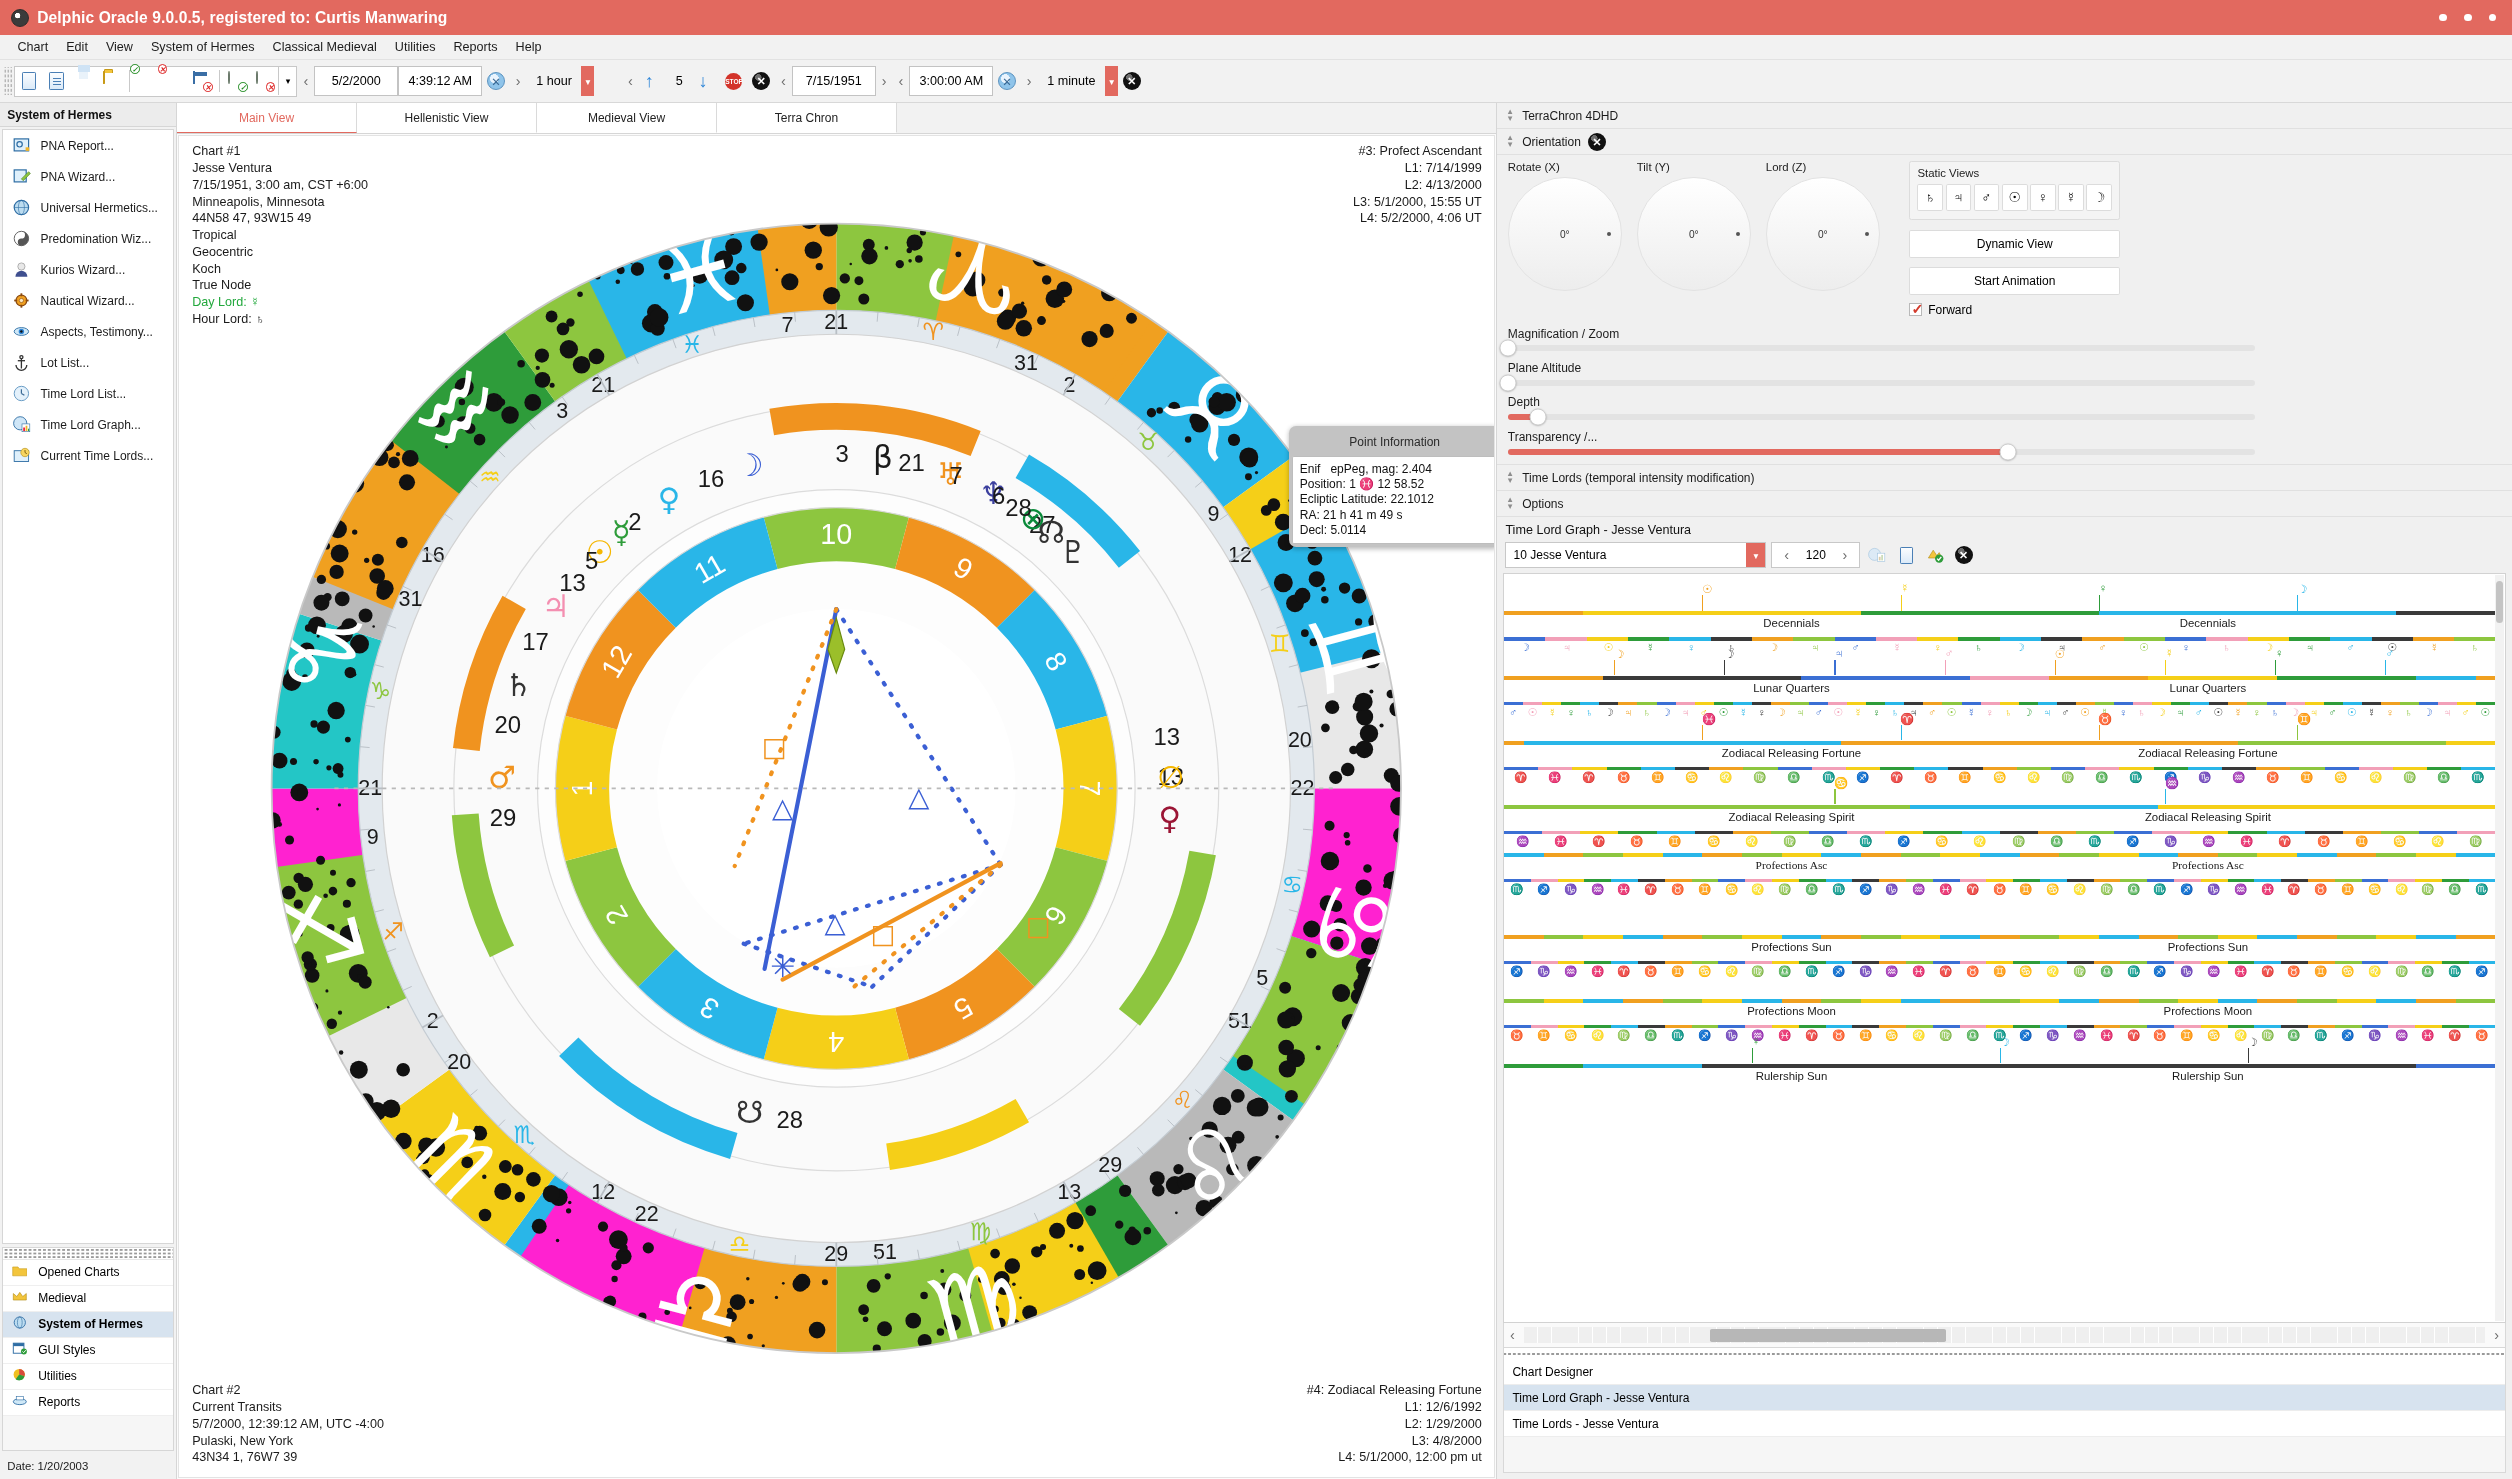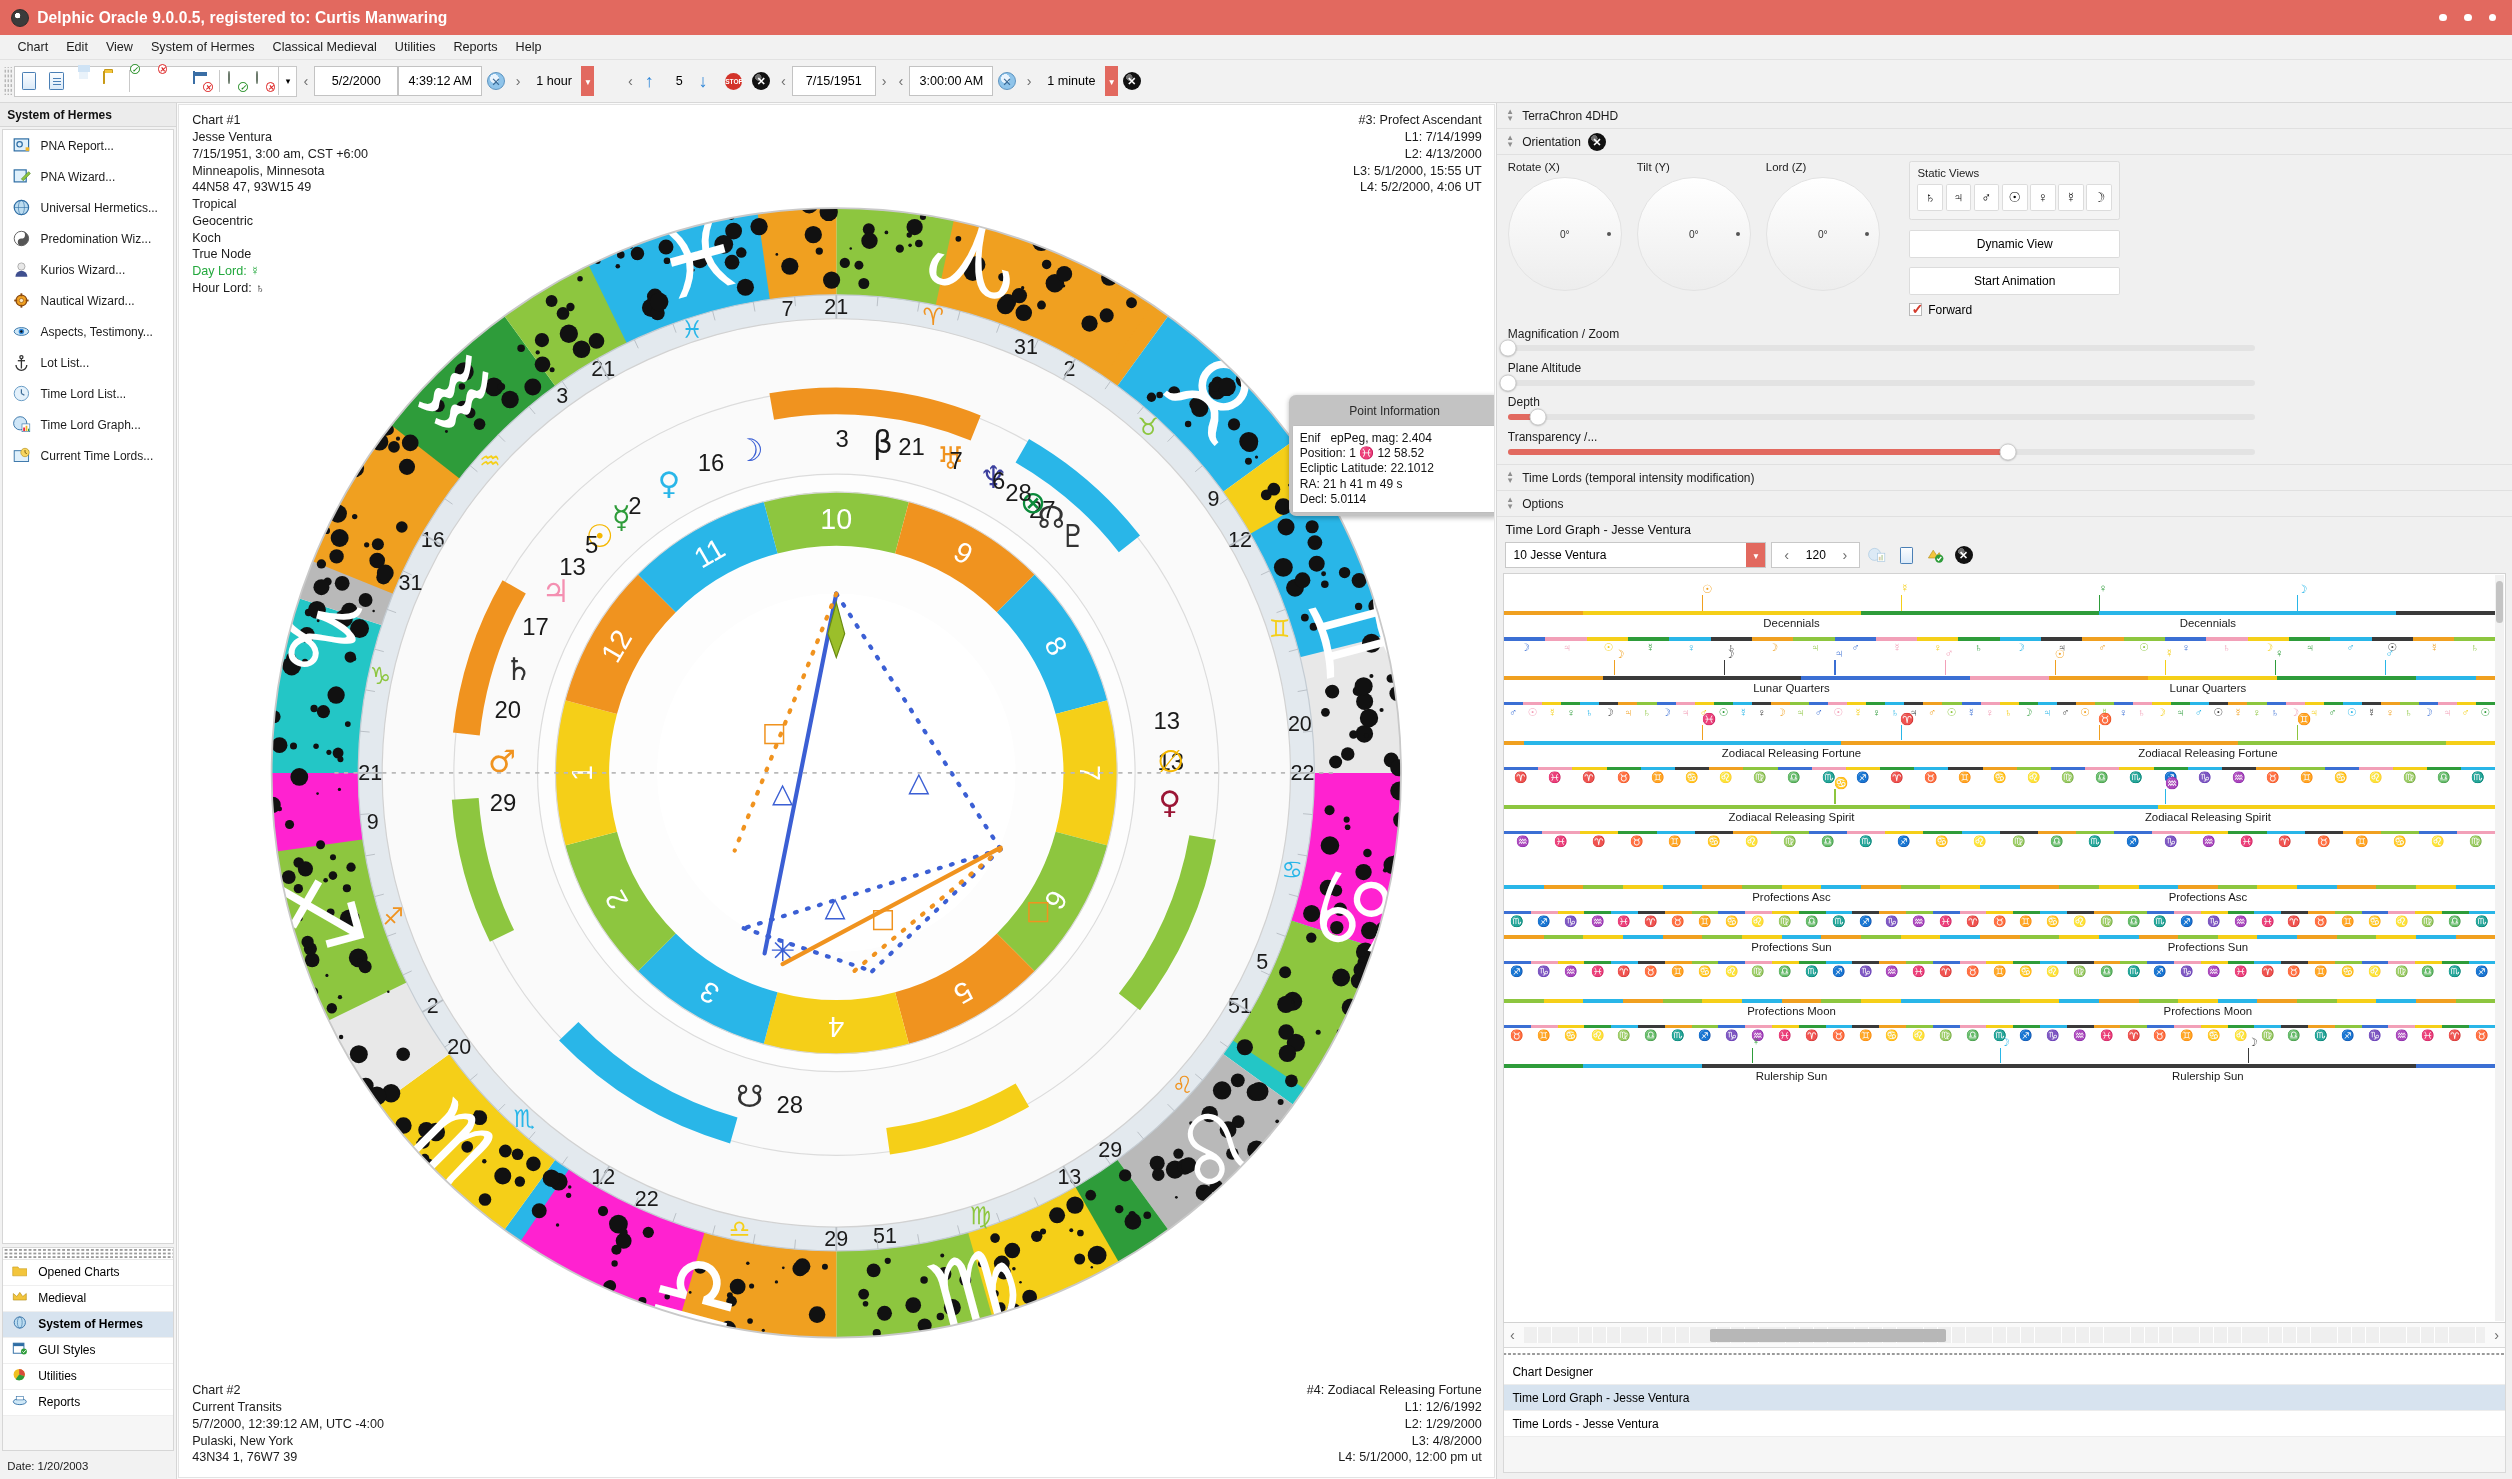--- a/index.html
+++ b/index.html
@@ -482,20 +482,27 @@
             </svg>
         </span>
         <span>Reports</span>
       </div>
       <div class="lp-pad"></div>
     </div>
     <div class="statusbar">Date: 1/20/2003</div>
   </div>
 
   <div class="centerpanel">
+    <div class="tabrow">
+      <div class="tab active">Main View</div>
+      <div class="tab">Hellenistic View</div>
+      <div class="tab">Medieval View</div>
+      <div class="tab">Terra Chron</div>
+      <div class="tab" style="flex:3;max-width:none;background:#f2f2f2;border-right:none"></div>
+    </div>
 
     <div class="wheelwrap">
 
       <svg viewBox="0 0 2200 2180" preserveAspectRatio="xMidYMid meet" style="position:absolute;left:0;top:0;width:100%;height:100%">
         <defs>
           <clipPath id="wheelClip">
               <circle cx="1100" cy="1060" r="945"></circle>
             </clipPath>
         </defs>
 
@@ -1819,21 +1826,21 @@
               <span style="flex: 1 0 auto; text-align: center; font-size: 10.8px; color: rgb(245, 207, 24);">♒</span>
               <span style="flex: 1 0 auto; text-align: center; font-size: 10.8px; color: rgb(46, 156, 58);">♓</span>
               <span style="flex: 1 0 auto; text-align: center; font-size: 10.8px; color: rgb(41, 182, 232);">♈</span>
               <span style="flex: 1 0 auto; text-align: center; font-size: 10.8px; color: rgb(58, 58, 58);">♉</span>
               <span style="flex: 1 0 auto; text-align: center; font-size: 10.8px; color: rgb(240, 160, 32);">♊</span>
               <span style="flex: 1 0 auto; text-align: center; font-size: 10.8px; color: rgb(141, 198, 63);">♋</span>
               <span style="flex: 1 0 auto; text-align: center; font-size: 10.8px; color: rgb(59, 111, 212);">♌</span>
               <span style="flex: 1 0 auto; text-align: center; font-size: 10.8px; color: rgb(242, 160, 184);">♍</span>
             </div>
           </div>
-          <div class="grow" style="position: absolute; left: 0px; right: 0px; top: 282px; height: 65px;">
+          <div class="grow" style="position: absolute; left: 0px; right: 0px; top: 250px; height: 65px; font-family: Liberation Serif, serif;">
             <div style="position: absolute; left: 0px; right: 0px; top: 29px; height: 4.2px; display: flex;">
               <i style="height: 100%; flex: 4 0 auto; background: rgb(41, 182, 232); display: block;"></i>
               <i style="height: 100%; flex: 4 0 auto; background: rgb(240, 160, 32); display: block;"></i>
               <i style="height: 100%; flex: 4 0 auto; background: rgb(141, 198, 63); display: block;"></i>
               <i style="height: 100%; flex: 4 0 auto; background: rgb(245, 207, 24); display: block;"></i>
               <i style="height: 100%; flex: 4 0 auto; background: rgb(41, 182, 232); display: block;"></i>
               <i style="height: 100%; flex: 4 0 auto; background: rgb(240, 160, 32); display: block;"></i>
               <i style="height: 100%; flex: 4 0 auto; background: rgb(141, 198, 63); display: block;"></i>
               <i style="height: 100%; flex: 4 0 auto; background: rgb(245, 207, 24); display: block;"></i>
               <i style="height: 100%; flex: 4 0 auto; background: rgb(41, 182, 232); display: block;"></i>

